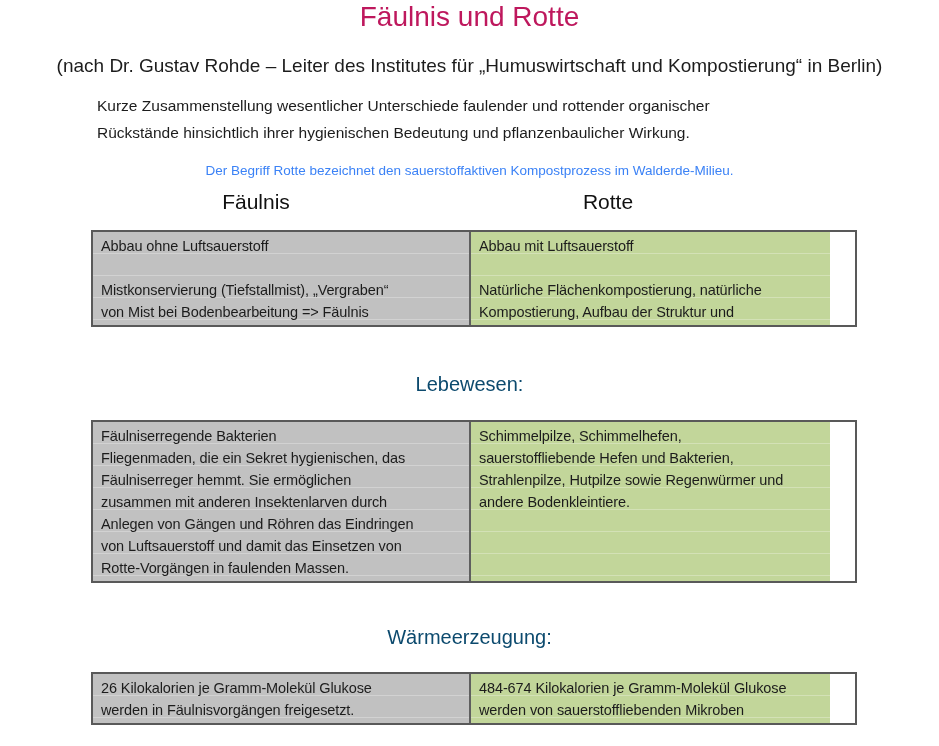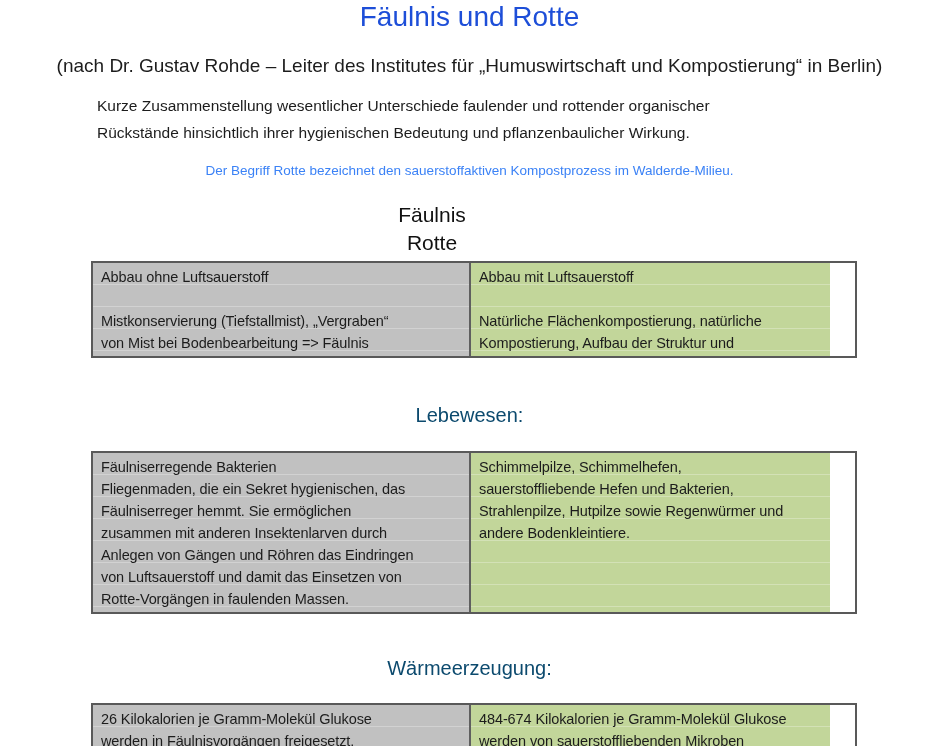--- a/index.html
+++ b/index.html
@@ -21,21 +21,21 @@
     height: 746px;
     overflow: hidden;
   }
   .doc-title {
     margin: 0;
     padding-top: 1px;
     text-align: center;
     font-size: 28px;
     line-height: 32px;
     font-weight: 400;
-    color: #1d4ed8;
+    color: #be185d;
   }
   .doc-subtitle {
     margin-top: 24px;
     text-align: center;
     font-size: 19px;
     line-height: 18px;
     color: #1c1c1c;
   }
   .intro {
     margin-top: 17px;
@@ -46,39 +46,38 @@
     color: #1c1c1c;
   }
   .note {
     margin-top: 16px;
     text-align: center;
     font-size: 13.5px;
     line-height: 17px;
     color: #3b82f6;
   }
   .col-headers {
-    margin-top: 22px;
+    margin-top: 9px;
     margin-left: 80px;
     width: 704px;
     display: flex;
-    flex-direction: column;
   }
   .col-headers .col-h {
     flex: 1 1 0;
     text-align: center;
     font-size: 21px;
     line-height: 28px;
     color: #111;
   }
   .cmp-table {
     display: flex;
     align-items: stretch;
     width: 766px;
     margin-left: 91px;
-    margin-top: 4px;
+    margin-top: 14px;
     border: 2px solid #595959;
     box-sizing: border-box;
   }
   .cell {
     box-sizing: border-box;
     padding: 3px 8px 2px 8px;
     font-size: 14.5px;
     
     background-image: repeating-linear-gradient(
       to bottom,

